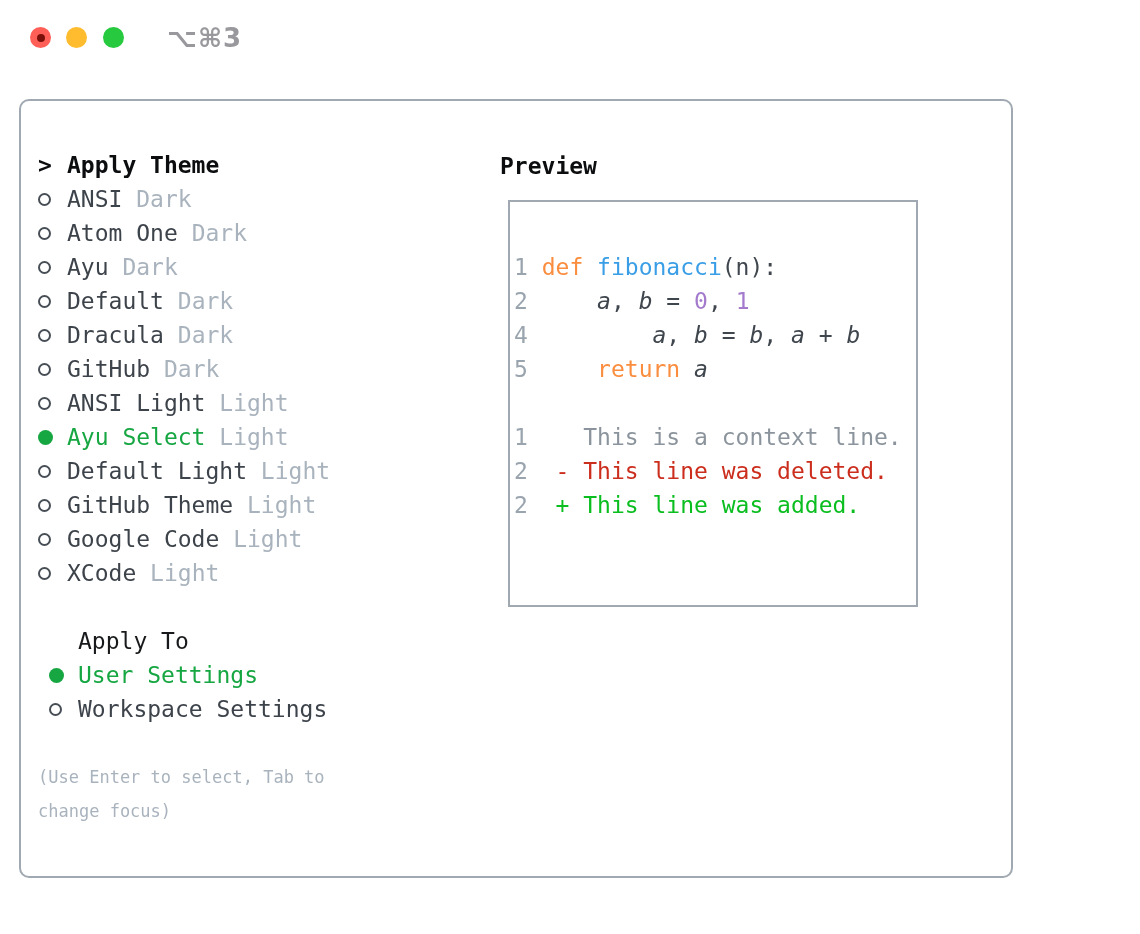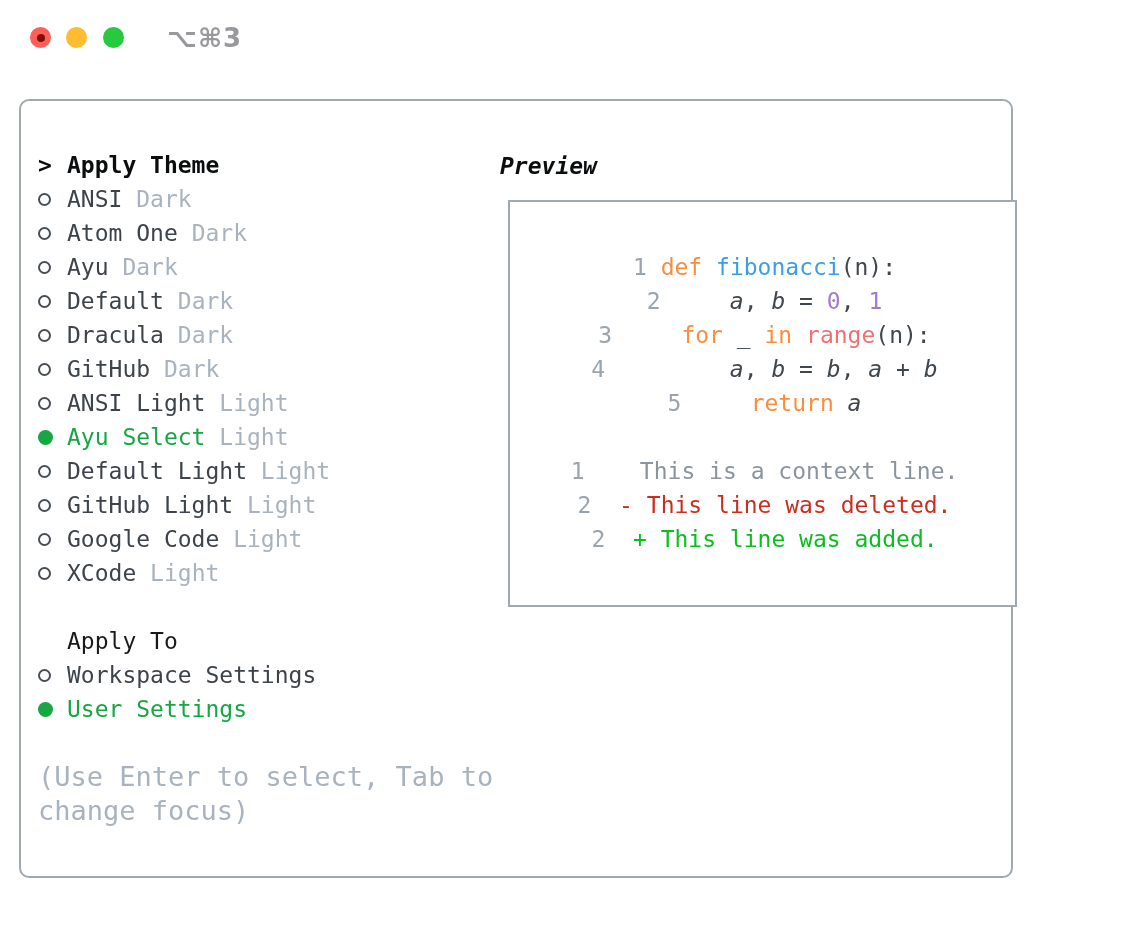--- a/index.html
+++ b/index.html
@@ -36,28 +36,28 @@
   .radio{width:13px;height:13px;border:2px solid #474E55;border-radius:50%;background:#fff;}
   .radio.on{width:15px;height:15px;border:none;background:var(--accent-green);}
   .caret{font-weight:bold;color:var(--ink);}
   .title-text{font-weight:bold;color:var(--ink);}
   .variant{color:var(--muted);}
   .name{color:#3D434A;}
   .row.selected .name{color:var(--accent-green);}
   .header-text{color:#17191B;}
 
   .theme-list{position:absolute;left:17px;top:47px;}
-  .apply-list{position:absolute;left:17px;top:523px;}
-  .hint{position:absolute;left:17px;top:659px;color:var(--muted);font-size:27px;line-height:34px;white-space:pre;}
+  .apply-list{position:absolute;left:28px;top:523px;}
+  .hint{position:absolute;left:17px;top:659px;color:var(--muted);font-size:17px;line-height:34px;white-space:pre;}
 
   
   .preview-title{position:absolute;left:479px;top:48px;height:34px;display:flex;align-items:center;
-                 font-size:23px;font-weight:bold;color:var(--ink);font-style:italic;}
-  .preview-box{position:absolute;left:487px;top:99px;width:509px;height:407px;
-               border:2px solid var(--border);background:#fff;padding:48px 0 0 4px;overflow:hidden;text-align:center;}
+                 font-size:23px;font-weight:bold;color:var(--ink);}
+  .preview-box{position:absolute;left:487px;top:99px;width:410px;height:407px;
+               border:2px solid var(--border);background:#fff;padding:48px 0 0 4px;overflow:hidden;}
   .cline{height:34px;line-height:34px;font-size:23px;white-space:pre;}
   .lnum{display:inline-block;width:1ch;color:var(--line-number);}
   .c-kw{color:var(--syntax-keyword);}
   .c-fn{color:var(--syntax-function);}
   .c-num{color:var(--syntax-number);}
   .c-call{color:var(--syntax-builtin);}
   .c-fg{color:var(--code-text);}
   .c-var{color:var(--code-text);font-style:italic;}
   .c-ctx{color:#8B949C;}
   .c-del{color:var(--diff-removed);margin-top:20px;}
@@ -85,44 +85,43 @@
 
     <div class="row"><span class="marker"><span class="radio"></span></span><span class="name">ANSI</span><span class="variant"> Dark</span></div>
         <div class="row"><span class="marker"><span class="radio"></span></span><span class="name">Atom One</span><span class="variant"> Dark</span></div>
         <div class="row"><span class="marker"><span class="radio"></span></span><span class="name">Ayu</span><span class="variant"> Dark</span></div>
         <div class="row"><span class="marker"><span class="radio"></span></span><span class="name">Default</span><span class="variant"> Dark</span></div>
         <div class="row"><span class="marker"><span class="radio"></span></span><span class="name">Dracula</span><span class="variant"> Dark</span></div>
         <div class="row"><span class="marker"><span class="radio"></span></span><span class="name">GitHub</span><span class="variant"> Dark</span></div>
         <div class="row"><span class="marker"><span class="radio"></span></span><span class="name">ANSI Light</span><span class="variant"> Light</span></div>
         <div class="row selected"><span class="marker"><span class="radio on"></span></span><span class="name">Ayu Select</span><span class="variant"> Light</span></div>
         <div class="row"><span class="marker"><span class="radio"></span></span><span class="name">Default Light</span><span class="variant"> Light</span></div>
-        <div class="row"><span class="marker"><span class="radio"></span></span><span class="name">GitHub Light</span><span class="variant"> Light</span></div>
+        <div class="row"><span class="marker"><span class="radio"></span></span><span class="name">GitHub Theme</span><span class="variant"> Light</span></div>
         <div class="row"><span class="marker"><span class="radio"></span></span><span class="name">Google Code</span><span class="variant"> Light</span></div>
         <div class="row"><span class="marker"><span class="radio"></span></span><span class="name">XCode</span><span class="variant"> Light</span></div>
       </div>
 
     <div class="apply-list">
       <div class="row">
         <span class="marker"></span>
         <span class="header-text">Apply To</span>
       </div>
 
-    <div class="row"><span class="marker"><span class="radio"></span></span><span class="name">Workspace Settings</span></div>
-        <div class="row selected"><span class="marker"><span class="radio on"></span></span><span class="name">User Settings</span></div>
+    <div class="row selected"><span class="marker"><span class="radio on"></span></span><span class="name">User Settings</span></div>
+        <div class="row"><span class="marker"><span class="radio"></span></span><span class="name">Workspace Settings</span></div>
       </div>
 
     <div class="hint"><span>(Use Enter to select, Tab to</span><br><span>change focus)</span></div>
 
     <div class="preview-title">Preview</div>
 
     <div class="preview-box">
 
     <div class="cline"><span class="lnum">1</span><span class="c-fg"> </span><span class="c-kw">def</span><span class="c-fg"> </span><span class="c-fn">fibonacci</span><span class="c-fg">(n):</span></div>
         <div class="cline"><span class="lnum">2</span><span class="c-fg">     </span><span class="c-var">a</span><span class="c-fg">, </span><span class="c-var">b</span><span class="c-fg"> = </span><span class="c-num">0</span><span class="c-fg">, </span><span class="c-num">1</span></div>
-        <div class="cline"><span class="lnum">3</span><span class="c-fg">     </span><span class="c-kw">for</span><span class="c-fg"> _ </span><span class="c-kw">in</span><span class="c-fg"> </span><span class="c-call">range</span><span class="c-fg">(n):</span></div>
         <div class="cline"><span class="lnum">4</span><span class="c-fg">         </span><span class="c-var">a</span><span class="c-fg">, </span><span class="c-var">b</span><span class="c-fg"> = </span><span class="c-var">b</span><span class="c-fg">, </span><span class="c-var">a</span><span class="c-fg"> + </span><span class="c-var">b</span></div>
         <div class="cline"><span class="lnum">5</span><span class="c-fg">     </span><span class="c-kw">return</span><span class="c-fg"> </span><span class="c-var">a</span></div>
         <div class="cline"><span class="lnum"></span></div>
         <div class="cline"><span class="lnum">1</span><span class="c-ctx">    This is a context line.</span></div>
         <div class="cline"><span class="lnum">2</span><span class="c-del">  - This line was deleted.</span></div>
         <div class="cline"><span class="lnum">2</span><span class="c-add">  + This line was added.</span></div>
       </div>
 
   </div>
 </div>

